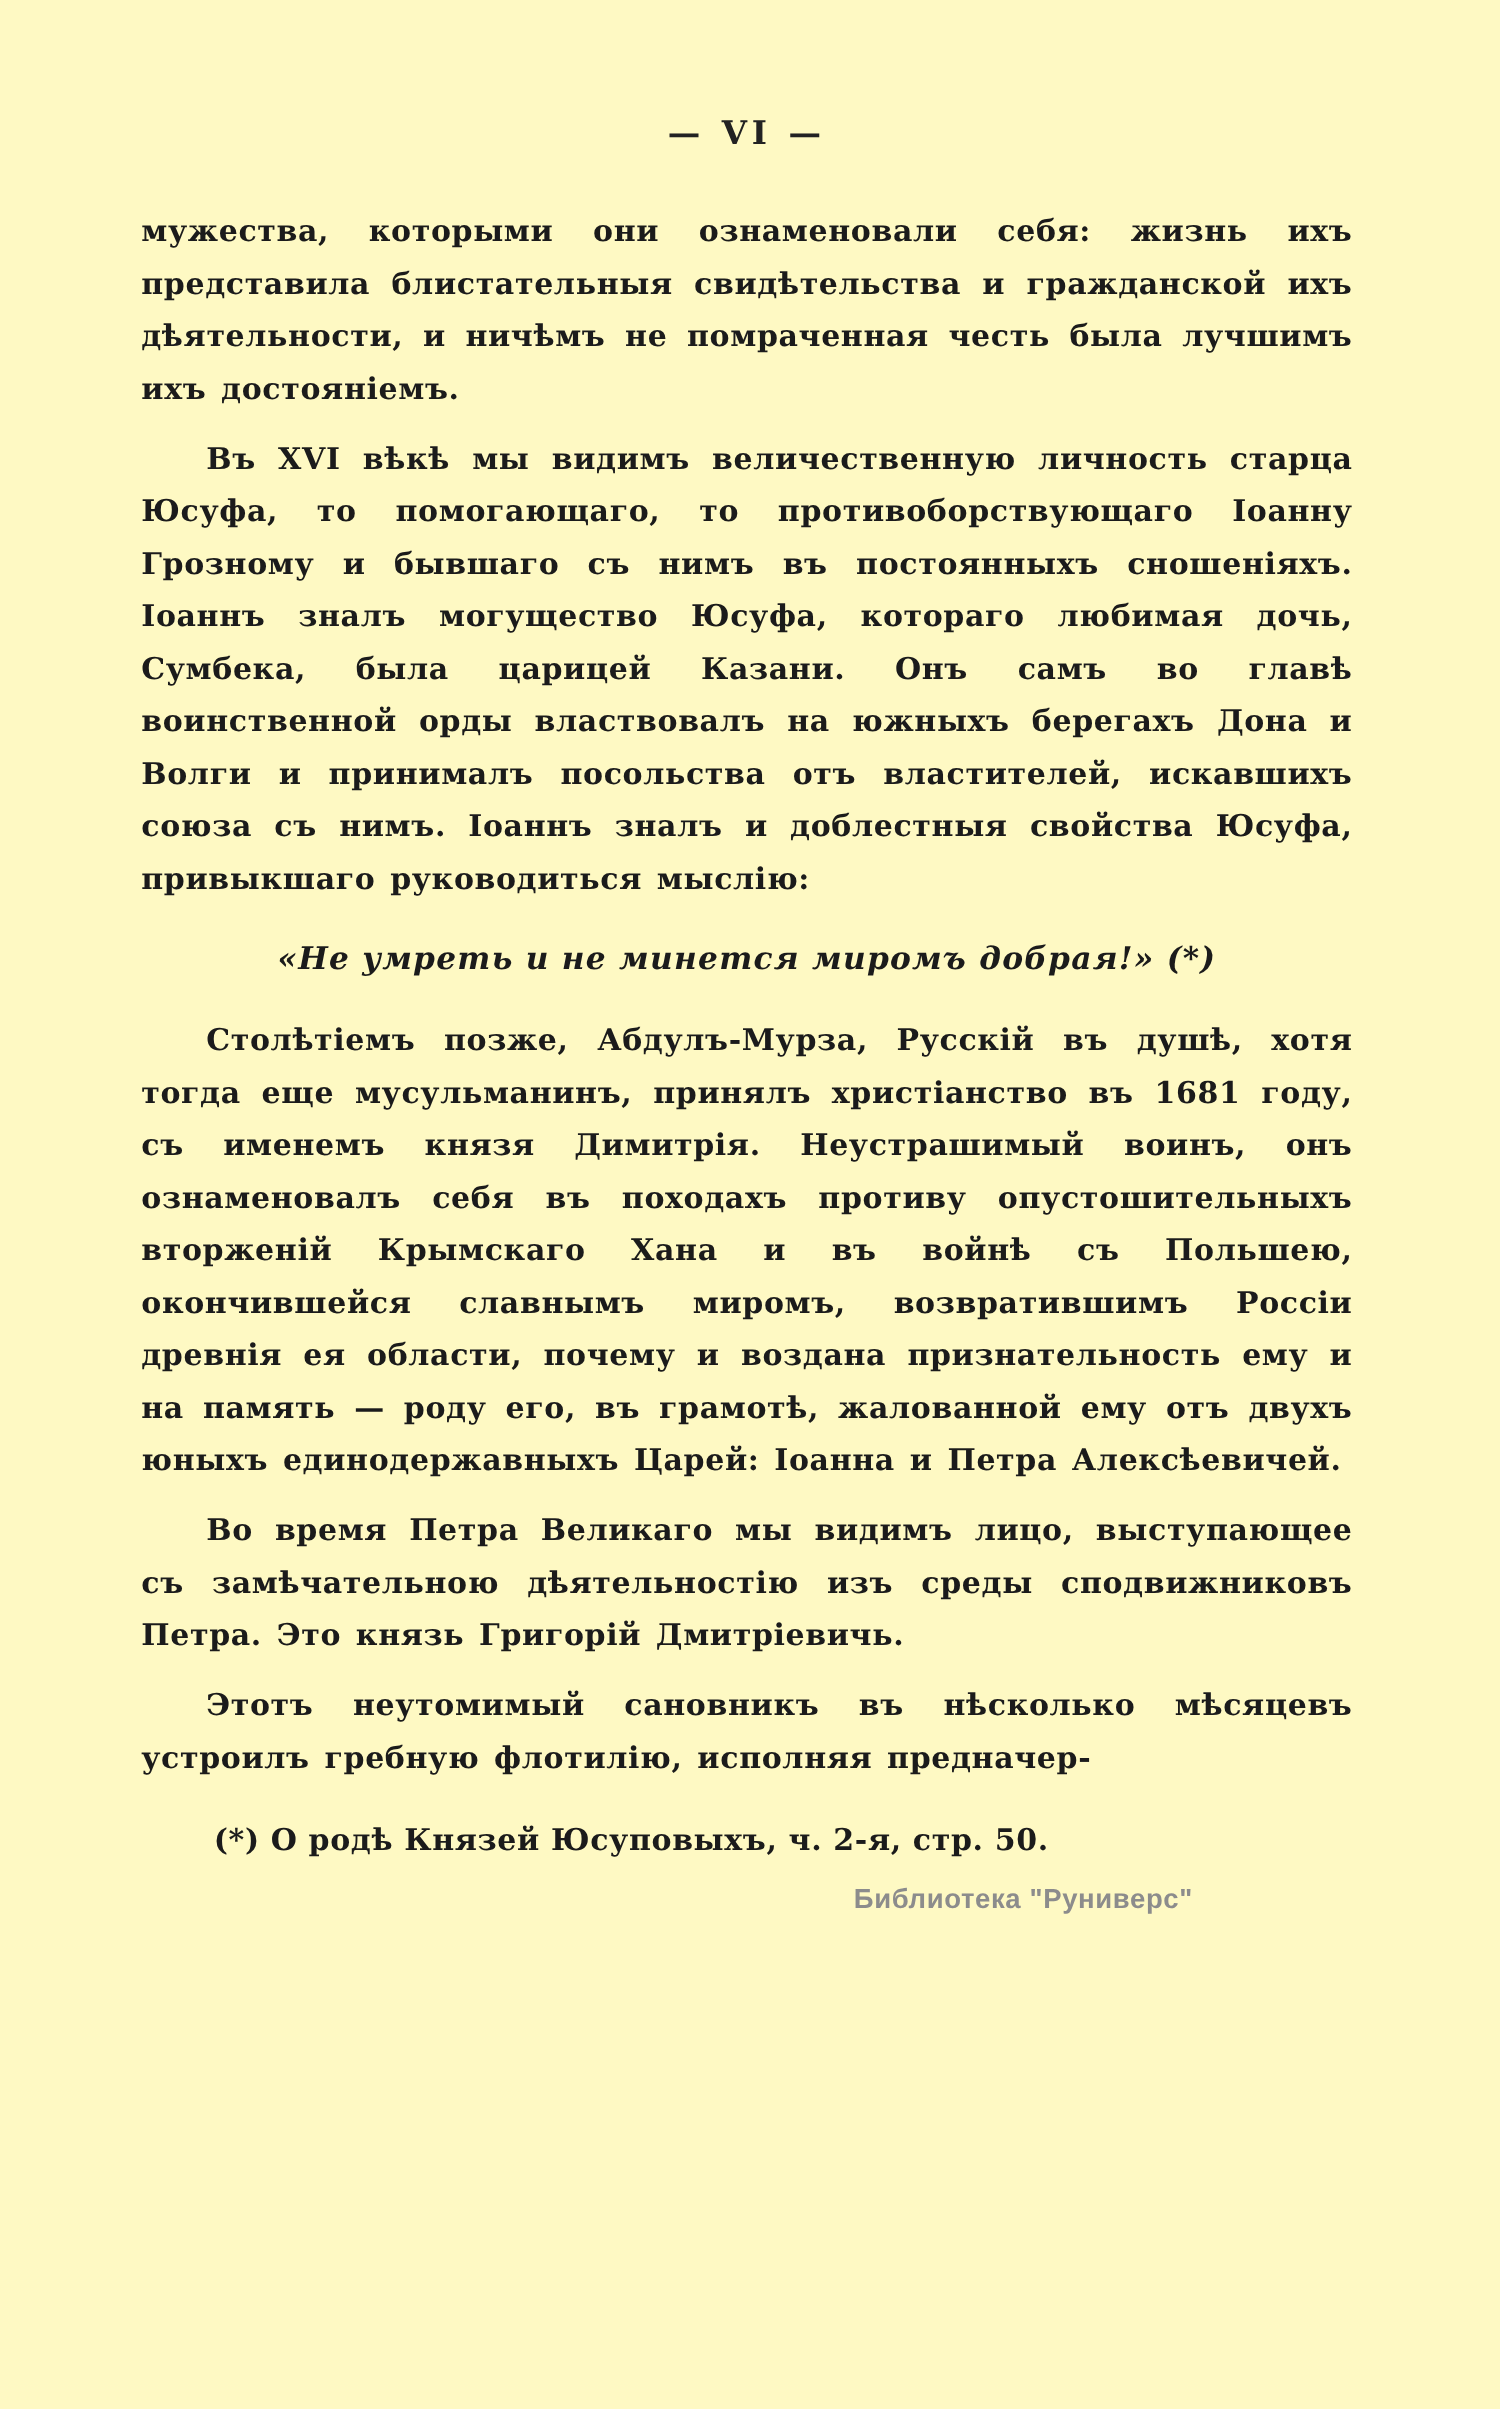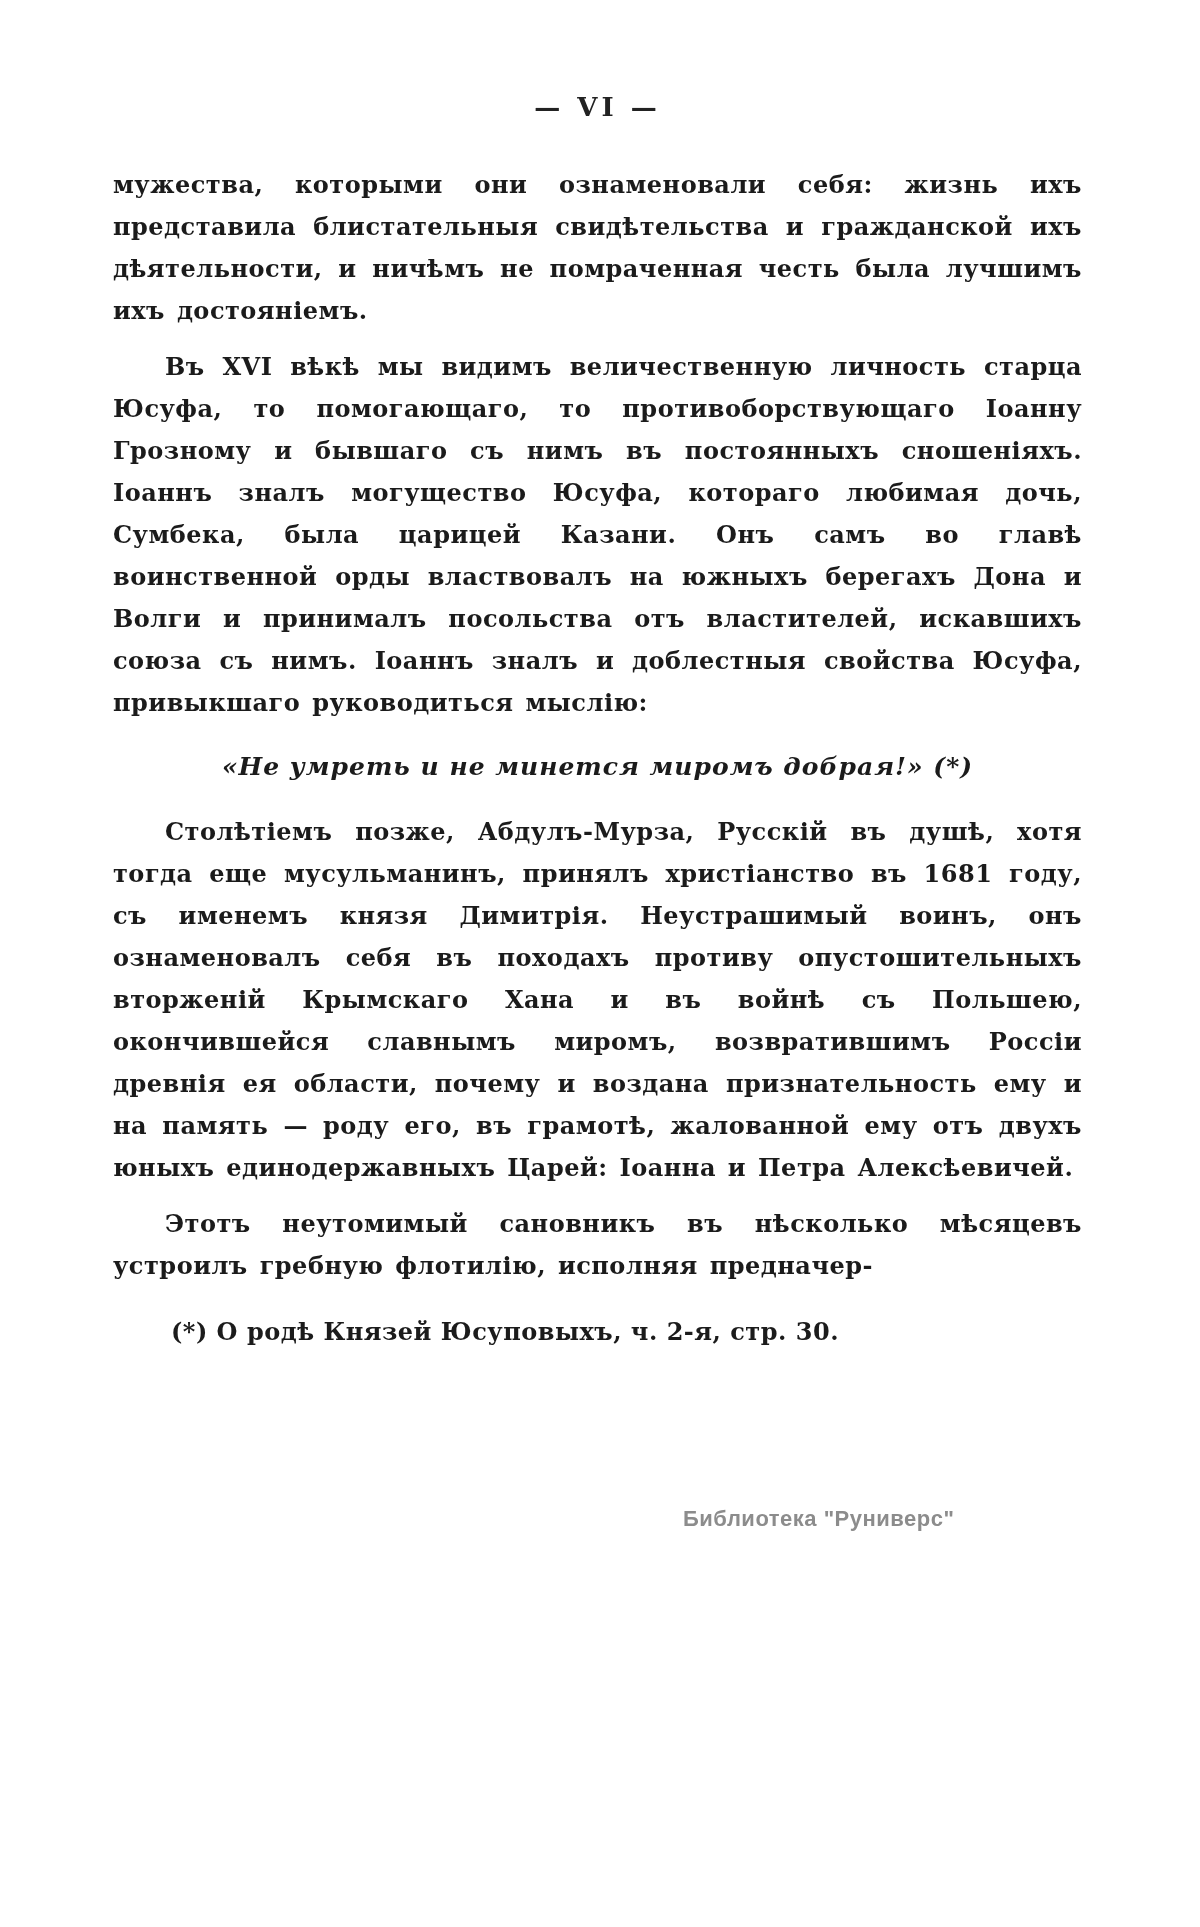--- a/index.html
+++ b/index.html
@@ -5,21 +5,21 @@
   html, body {
     margin: 0;
     padding: 0;
     background: #e9e9e9;
   }
   .page {
     position: relative;
     width: 1200px;
     height: 1927px;
     margin: 0 auto;
-    background: #ffffff;
+    background: #fef9c3;
     color: #1b1b1b;
     font-family: "DejaVu Serif", "Liberation Serif", serif;
     overflow: hidden;
   }
   .content {
     padding: 92px 118px 0 113px;
   }
   .page-number {
     text-align: center;
     font-size: 26px;
@@ -77,21 +77,22 @@
     <div class="body-text">
 
       <p>мужества, которыми они ознаменовали себя: жизнь ихъ представила блистательныя свидѣтельства и гражданской ихъ дѣятельности, и ничѣмъ не помраченная честь была лучшимъ ихъ достояніемъ.</p>
 
       <p class="indent">Въ XVI вѣкѣ мы видимъ величественную личность старца Юсуфа, то помогающаго, то противоборствующаго Іоанну Грозному и бывшаго съ нимъ въ постоянныхъ сношеніяхъ. Іоаннъ зналъ могущество Юсуфа, котораго любимая дочь, Сумбека, была царицей Казани. Онъ самъ во главѣ воинственной орды властвовалъ на южныхъ берегахъ Дона и Волги и принималъ посольства отъ властителей, искавшихъ союза съ нимъ. Іоаннъ зналъ и доблестныя свойства Юсуфа, привыкшаго руководиться мыслію:</p>
 
       <div class="quote">«Не умреть и не минется миромъ добрая!» (*)</div>
 
       <p class="indent">Столѣтіемъ позже, Абдулъ-Мурза, Русскій въ душѣ, хотя тогда еще мусульманинъ, принялъ христіанство въ 1681 году, съ именемъ князя Димитрія. Неустрашимый воинъ, онъ ознаменовалъ себя въ походахъ противу опустошительныхъ вторженій Крымскаго Хана и въ войнѣ съ Польшею, окончившейся славнымъ миромъ, возвратившимъ Россіи древнія ея области, почему и воздана признательность ему и на память — роду его, въ грамотѣ, жалованной ему отъ двухъ юныхъ единодержавныхъ Царей: Іоанна и Петра Алексѣевичей.</p>
 
+      <p class="indent">Во время Петра Великаго мы видимъ лицо, выступающее съ замѣчательною дѣятельностію изъ среды сподвижниковъ Петра. Это князь Григорій Дмитріевичь.</p>
 
       <p class="indent">Этотъ неутомимый сановникъ въ нѣсколько мѣсяцевъ устроилъ гребную флотилію, исполняя предначер-</p>
 
-      <div class="footnote">(*) О родѣ Князей Юсуповыхъ, ч. 2-я, стр. 30.</div>
+      <div class="footnote">(*) О родѣ Князей Юсуповыхъ, ч. 2-я, стр. 50.</div>
     </div>
   </div>
 
   <div class="watermark">Библиотека "Руниверс"</div>
 </div>
 
 </body></html>

